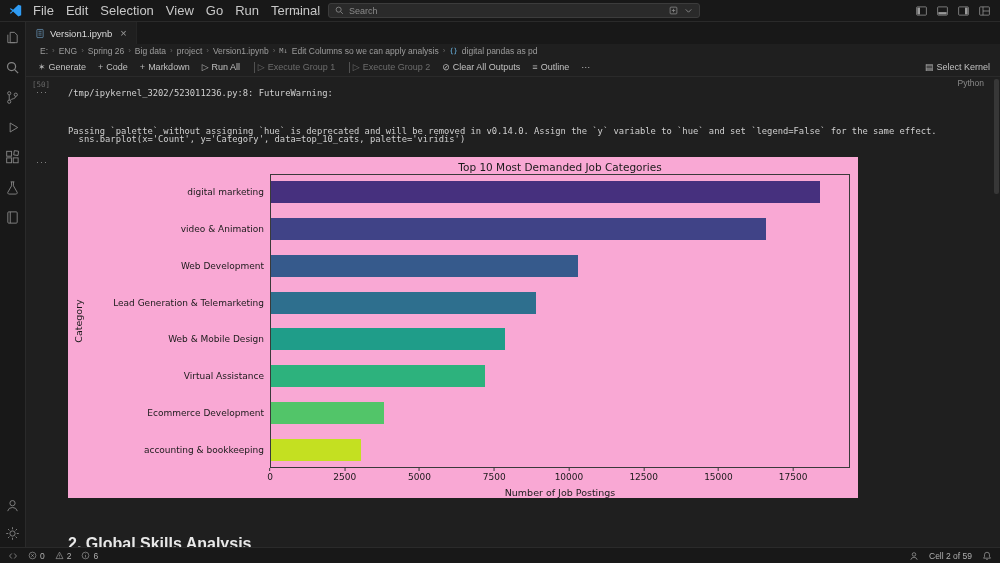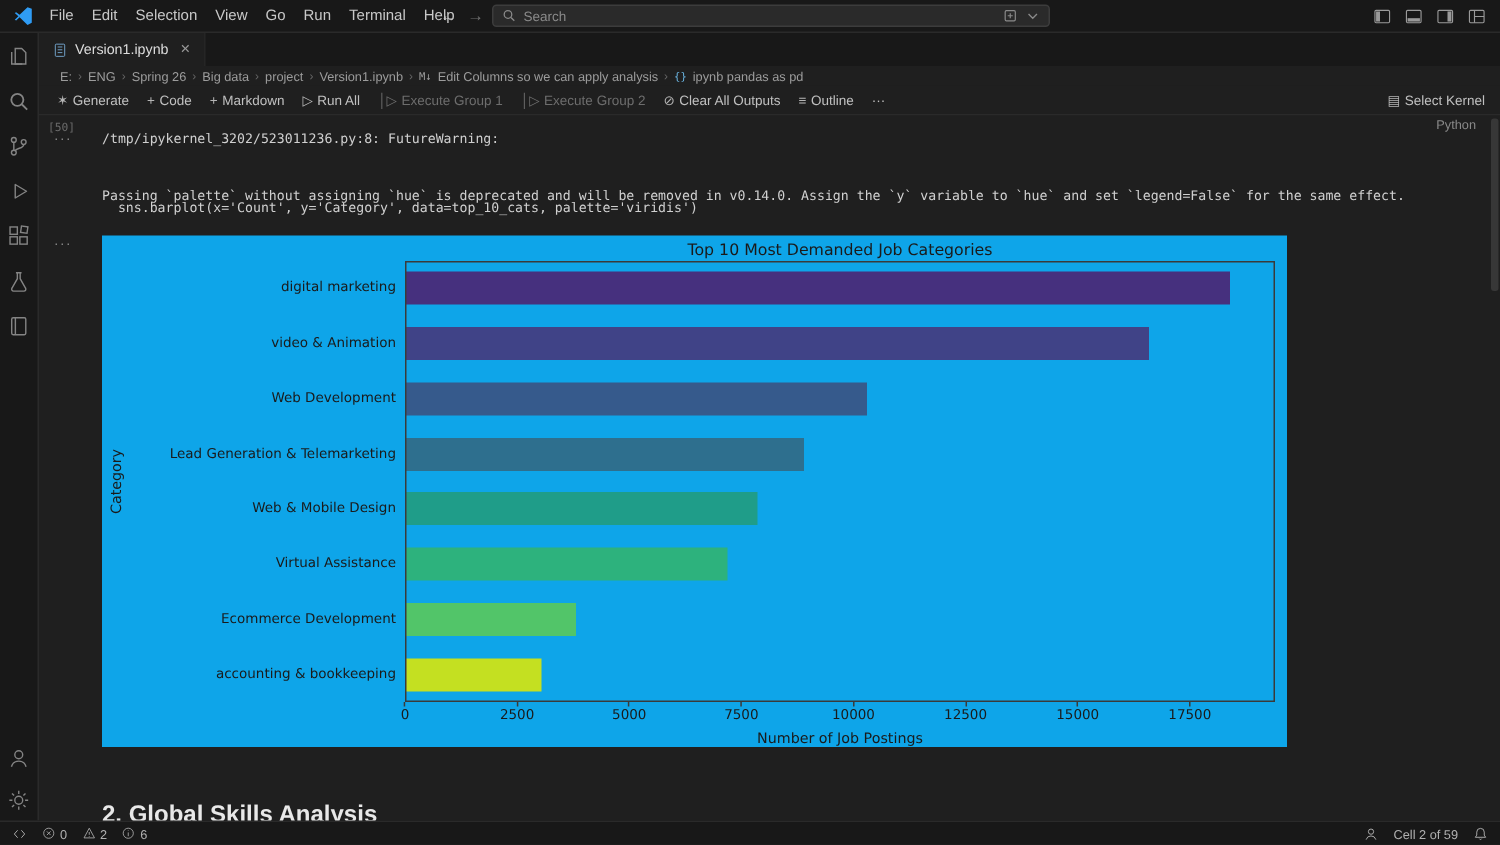--- a/index.html
+++ b/index.html
@@ -5,21 +5,21 @@
   * { margin:0; padding:0; box-sizing:border-box; }
   html,body { width:1000px; height:563px; overflow:hidden; }
   body { background:#1f1f1f; font-family:"Liberation Sans",sans-serif; color:#cccccc; }
   svg { display:block; }
   .window { width:100%; height:100%; display:flex; flex-direction:column; }
 
   
   .titlebar { flex:0 0 22px; background:#181818; border-bottom:1px solid #2a2a2a; display:flex; align-items:center; position:relative; }
   .logo { margin:0 5px 0 9px; display:flex; }
   .menus { display:flex; }
-  .menu { font-size:10px; color:#c8c8c8; padding:2px 6px; border-radius:4px; cursor:default; }
+  .menu { font-size:13px; color:#c8c8c8; padding:2px 6px; border-radius:4px; cursor:default; }
   .tb-center { position:absolute; left:292px; display:flex; align-items:center; gap:4px; }
   .navarrow { color:#c5c5c5; font-size:11px; width:14px; text-align:center; }
   .navarrow.dim { color:#6f6f6f; }
   .cmdcenter { width:372px; height:15px; background:#2a2a2a; border:1px solid #3c3c3c; border-radius:3px; display:flex; align-items:center; padding:0 6px; gap:5px; color:#8a8a8a; }
   .s-text { font-size:9px; color:#8a8a8a; flex:1; }
   .s-right { display:flex; align-items:center; gap:6px; color:#8a8a8a; }
   .tb-right { position:absolute; right:9px; display:flex; gap:8px; align-items:center; color:#9a9a9a; }
 
   
   .mainrow { flex:1 1 auto; display:flex; min-height:0; }
@@ -46,21 +46,21 @@
 
   
   .notebook { flex:1; position:relative; overflow:hidden; background:#1f1f1f; }
   .lang { position:absolute; top:1px; right:16px; font-size:8.5px; color:#8a8a8a;padding-left:46px; }
   .gutter-exec { position:absolute; left:6px; top:3px; font-size:7.5px; color:#6a6a6a; font-family:"DejaVu Sans Mono",monospace; }
   .collapsed { position:absolute; left:10px; color:#8f8f8f; font-size:9px; letter-spacing:1px; }
   .c1 { top:10px; } .c2 { top:80px; }
   .warn { position:absolute; left:42px; font-family:"DejaVu Sans Mono",monospace; font-size:8.8px; color:#d0d0d0; white-space:pre; }
   .l1 { top:11px; } .l2 { top:49px; } .l3 { top:57px; }
 
-  .chart { position:absolute; left:42px; top:80px; width:790px; height:341px; background:#0ea5e9; font-family:"DejaVu Sans",sans-serif; color:#1a1a1a; }
+  .chart { position:absolute; left:42px; top:80px; width:790px; height:341px; background:#f9a8d4; font-family:"DejaVu Sans",sans-serif; color:#1a1a1a; }
   .ctitle { position:absolute; left:202px; top:4px; width:580px; text-align:center; font-size:10.5px; }
   .ylabel { position:absolute; left:10px; top:164px; transform:translate(-50%,-50%) rotate(-90deg); font-size:9.5px; white-space:nowrap; }
   .rows { position:absolute; left:202px; top:17px; width:580px; height:294px; display:flex; flex-direction:column; }
   .crow { flex:1; position:relative; }
   .ylab { position:absolute; right:calc(100% + 6px); top:50%; transform:translateY(-50%); font-size:9px; white-space:nowrap; }
   .bar { position:absolute; left:0; top:50%; transform:translateY(-50%); height:22px; }
   .plotframe { position:absolute; left:202px; top:17px; width:580px; height:294px; border:1px solid #3a3a3a; pointer-events:none; }
   .xticks { position:absolute; left:202px; top:311px; width:580px; height:18px; }
   .xtick { position:absolute; top:0; transform:translateX(-50%); text-align:center; }
   .tickmark { width:1px; height:3px; background:#3a3a3a; margin:0 auto; }
@@ -238,21 +238,21 @@
         <span>Big data</span>
           <span class="bc-sep">›</span>
         <span>project</span>
           <span class="bc-sep">›</span>
         <span>Version1.ipynb</span>
           <span class="bc-sep">›</span>
         <span class="bc-icon">M↓</span>
         <span>Edit Columns so we can apply analysis</span>
           <span class="bc-sep">›</span>
         <span class="bc-icon code">{}</span>
-        <span>ipynb pandas as pd</span>
+        <span>digital pandas as pd</span>
       </div>
 
       <div class="nbtoolbar">
         <span class="tbtn">
             <span class="ic">✶</span>
             <span>Generate</span>
           </span>
         <span class="tbtn">
             <span class="ic">+</span>
             <span>Code</span>

